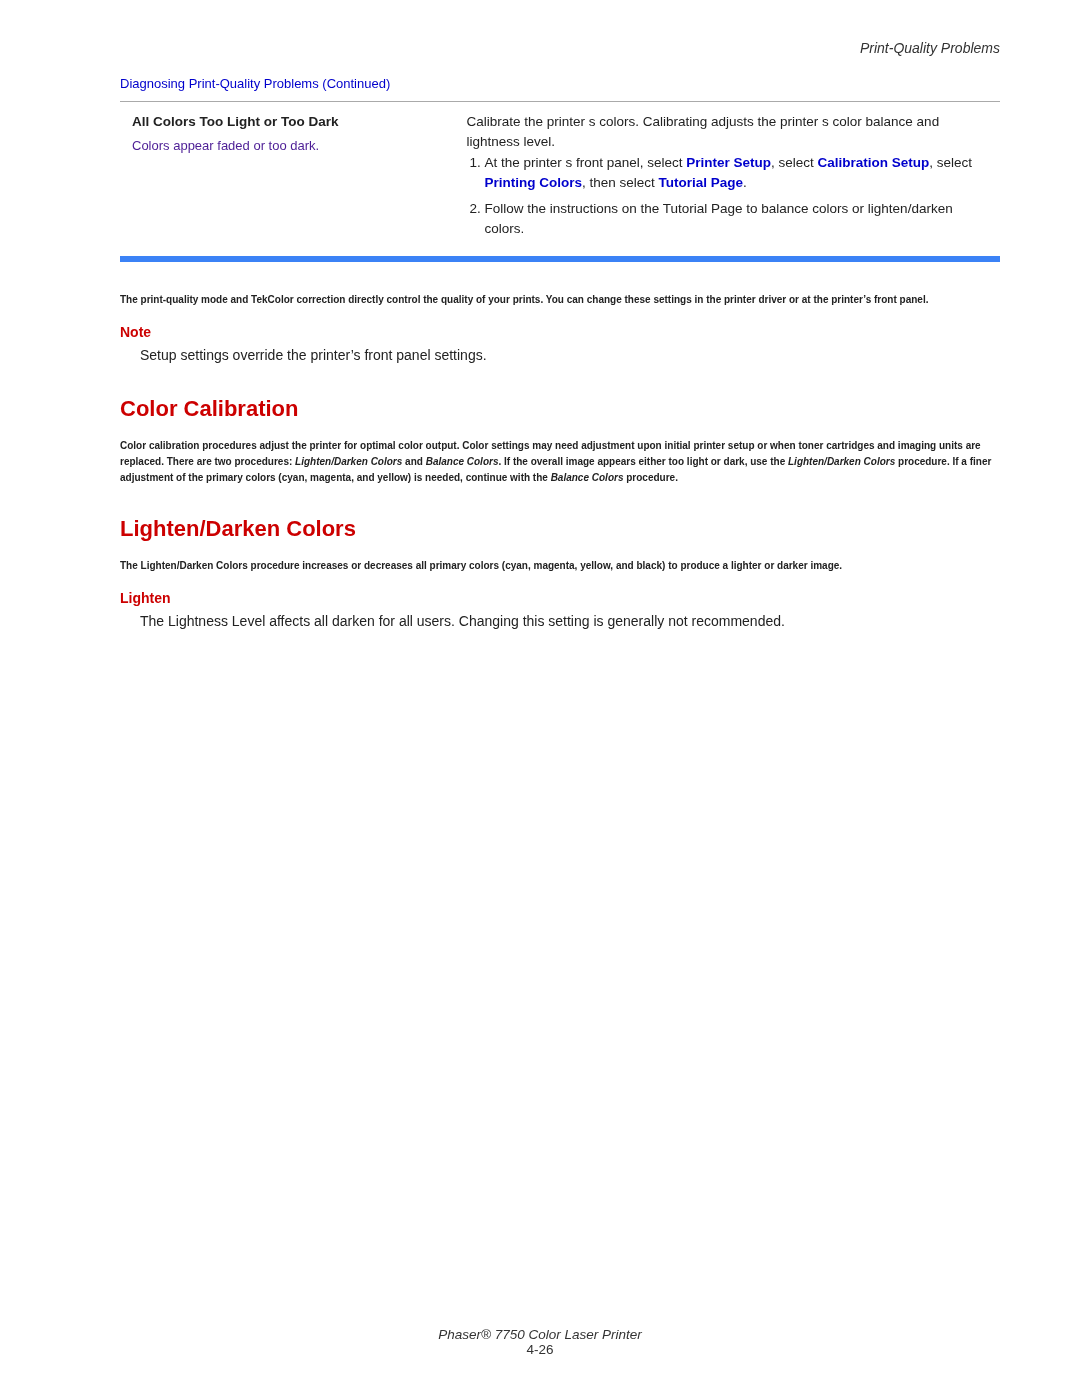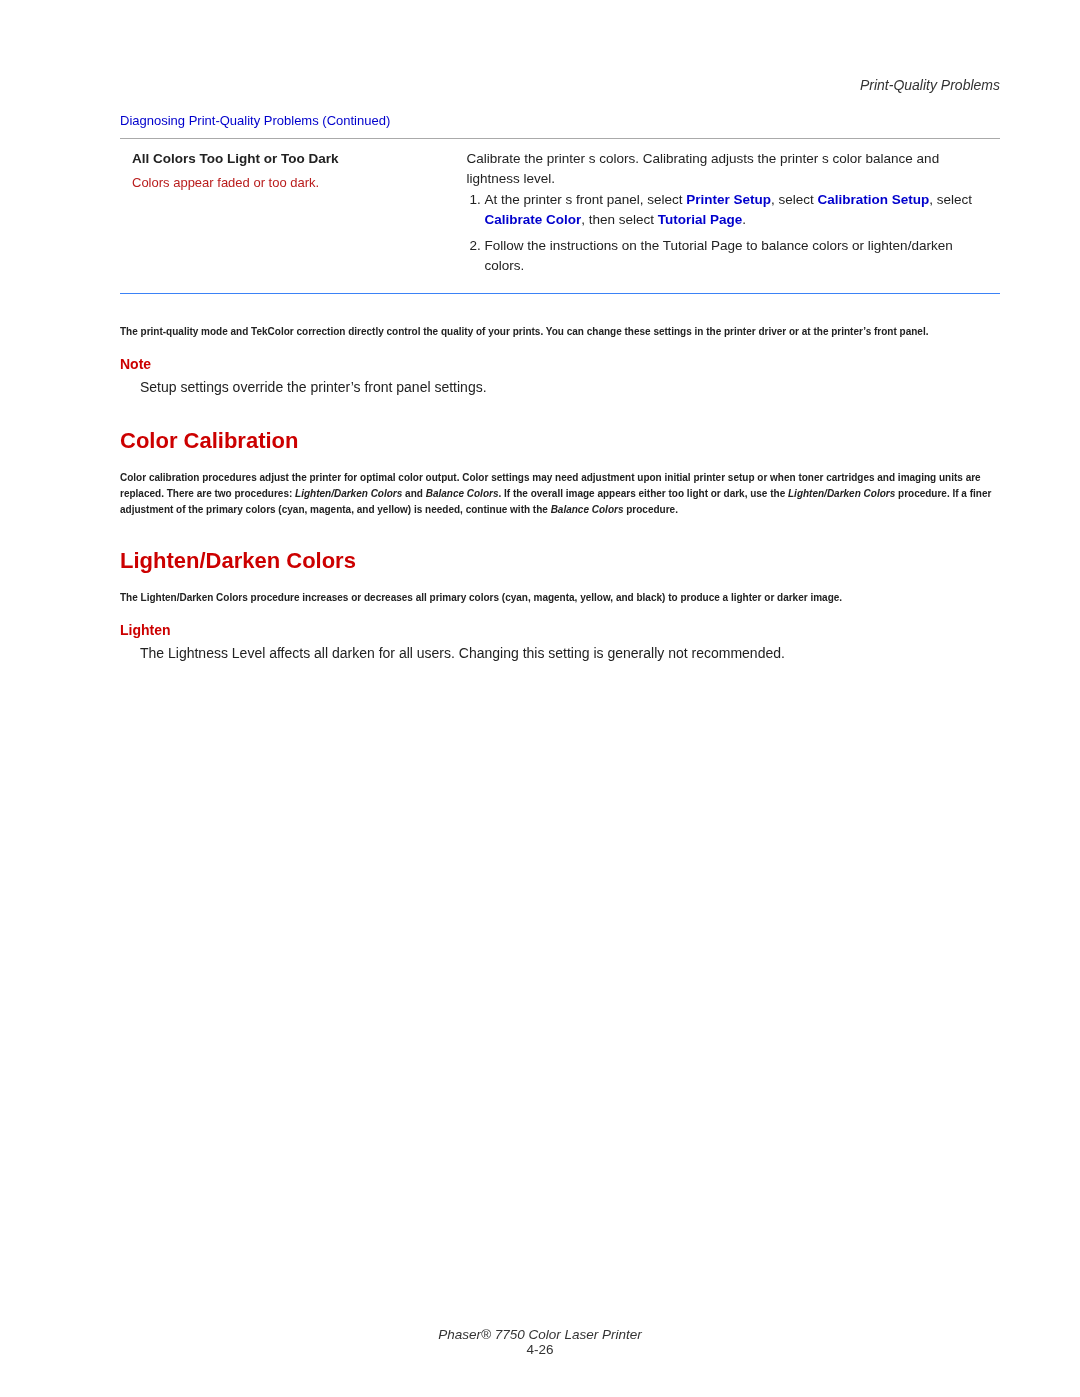--- a/index.html
+++ b/index.html
@@ -23,58 +23,57 @@
     
     .page-header {
       display: flex;
       justify-content: flex-end;
       margin-bottom: 20px;
     }
     .page-header-title {
       font-style: italic;
       font-size: 14px;
       color: #333;
-      margin-top: 37px;
     }
 
     
     .continued-label {
       color: #0000cc;
       font-size: 13px;
       margin-bottom: 10px;
       display: block;
     }
 
     
     .problem-table {
       width: 100%;
       border-collapse: collapse;
       margin-bottom: 30px;
       border-top: 1px solid #aaa;
-      border-bottom: 1px solid #3b82f6;
+      border-bottom: 6px solid #3b82f6;
     }
     .problem-table td {
       vertical-align: top;
       padding: 10px 12px;
       font-size: 13.5px;
       line-height: 1.5;
     }
     .problem-table td:first-child {
       width: 38%;
     }
     .problem-table .problem-title {
       font-weight: bold;
       font-size: 13.5px;
       display: block;
       margin-bottom: 4px;
     }
     .problem-table .problem-subtitle {
       font-weight: normal;
       font-size: 13px;
-      color: #b91c1c;
+      color: #4c1d95;
     }
     .problem-table ol {
       padding-left: 18px;
       margin: 0;
     }
     .problem-table ol li {
       margin-bottom: 6px;
       font-size: 13.5px;
       line-height: 1.5;
     }
@@ -158,21 +157,21 @@
     <tbody>
         <tr>
       <td>
         <span class="problem-title">All Colors Too Light or Too Dark</span>
         <span class="problem-subtitle">Colors appear faded or too dark.</span>
       </td>
       <td>
         <span>Calibrate the printer s colors. Calibrating adjusts the printer s color balance and lightness level.</span>
         <ol>
           <li>
-            <span>At the printer s front panel, select </span><a class="bold-link" href="#">Printer Setup</a><span>, select </span><a class="bold-link" href="#">Calibration Setup</a><span>, select </span><a class="bold-link" href="#">Calibrate Color</a><span>, then select </span><a class="bold-link" href="#">Tutorial Page</a><span>.</span>
+            <span>At the printer s front panel, select </span><a class="bold-link" href="#">Printer Setup</a><span>, select </span><a class="bold-link" href="#">Calibration Setup</a><span>, select </span><a class="bold-link" href="#">Printing Colors</a><span>, then select </span><a class="bold-link" href="#">Tutorial Page</a><span>.</span>
           </li>
           <li>
             <span>Follow the instructions on the Tutorial Page to balance colors or lighten/darken colors.</span>
           </li>
         </ol>
       </td>
     </tr>
   </tbody>
     </table>
 

